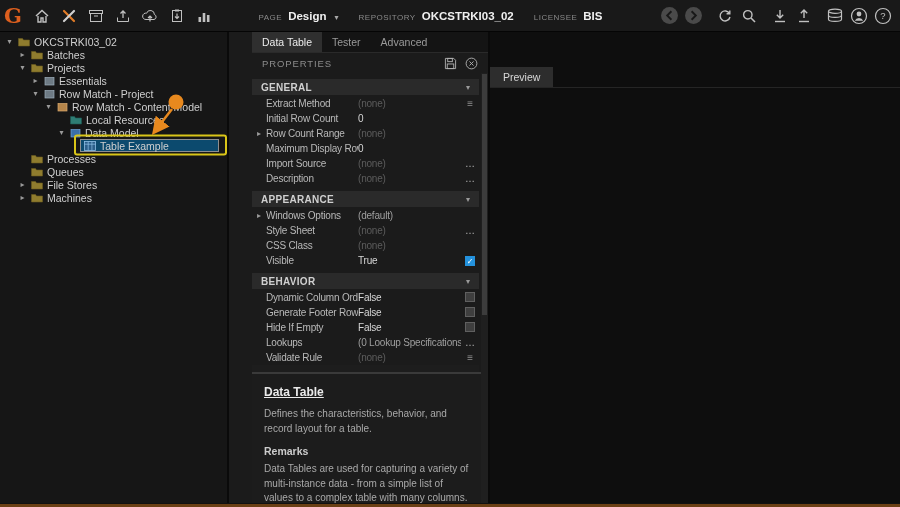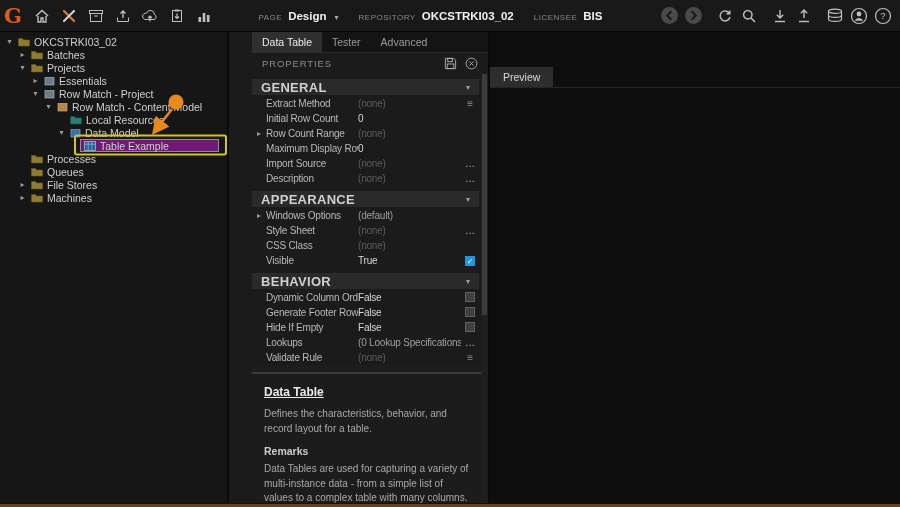--- a/index.html
+++ b/index.html
@@ -27,40 +27,40 @@
   
   .main { display:flex; height:471px; }
 
   
   .tree-panel { width:229px; background:#161616; border-right:2px solid #0a0a0a;
                 position:relative; padding-top:3px; overflow:hidden; }
   .tree-row { height:13px; display:flex; align-items:center; font-size:10.5px; color:#cfcfcf;
               cursor:pointer; white-space:nowrap; }
   .expander { width:11px; display:inline-block; text-align:center; font-size:8px; color:#9a9a9a; flex:none; }
   .row-inner { display:flex; align-items:center; gap:4px; padding:0 3px; height:13px; }
-  .tree-row.selected .row-inner { border:1px solid #8f8f8f; background:#701a75; flex:1; margin-right:8px; }
+  .tree-row.selected .row-inner { border:1px solid #8f8f8f; background:#0c4a6e; flex:1; margin-right:8px; }
   .tree-label { line-height:12px; }
   .icon { display:inline-flex; align-items:center; }
   .tree-overlay { position:absolute; left:0; top:0; pointer-events:none; z-index:5; }
 
   
   .mid-panel { width:261px; background:#1b1b1b; border-right:2px solid #0a0a0a;
                display:flex; flex-direction:column; position:relative;padding-left:23px; }
   .tab-strip { height:21px; display:flex; background:#141414; border-bottom:1px solid #2a2a2a; flex:none; }
   .tab { padding:0 10px; line-height:20px; font-size:10.5px; color:#9a9a9a; cursor:pointer; }
   .tab.active { background:#2f2f2f; color:#ececec; }
   .props-bar { height:20px; display:flex; align-items:center; padding:0 10px; font-size:9.5px;
                letter-spacing:.9px; color:#8c8c8c; flex:none; }
   .props-icons { margin-left:auto; display:flex; gap:7px; }
   .props-icons .tb-btn { width:14px; height:14px; }
   .grid-wrap { flex:1; overflow:hidden; position:relative; padding:6px 9px 0 0; }
   .prop-section { height:16px; background:#2a2a2a; display:flex; align-items:center;
                   padding:0 9px; margin:5px 0 1px 0; cursor:pointer; }
   .prop-section:first-child { margin-top:0; }
-  .sec-title { font-size:13px; font-weight:bold; color:#d0d0d0; letter-spacing:.3px; }
+  .sec-title { font-size:10px; font-weight:bold; color:#d0d0d0; letter-spacing:.3px; }
   .sec-chev { margin-left:auto; font-size:8px; color:#9a9a9a; }
   .prop-row { height:15px; display:flex; align-items:center; font-size:10px; letter-spacing:-0.2px; }
   .prop-exp { width:14px; text-align:center; font-size:8px; color:#9a9a9a; flex:none; }
   .prop-label { color:#b9b9b9; flex:none; width:92px; overflow:hidden; white-space:nowrap; }
   .prop-value { flex:1; overflow:hidden; white-space:nowrap; }
   .prop-value.normal { color:#d6d6d6; }
   .prop-value.dim    { color:#9f9f9f; }
   .prop-value.muted  { color:#5c5c5c; }
   .prop-trailing { width:18px; flex:none; text-align:center; }
   .prop-trailing .menu { color:#8f8f8f; font-size:10px; cursor:pointer; }

